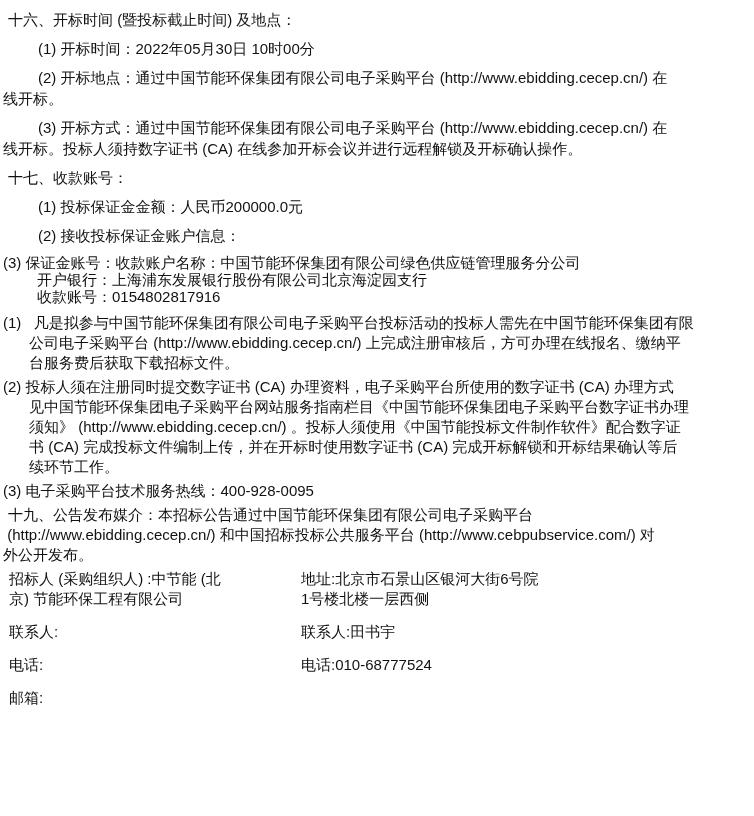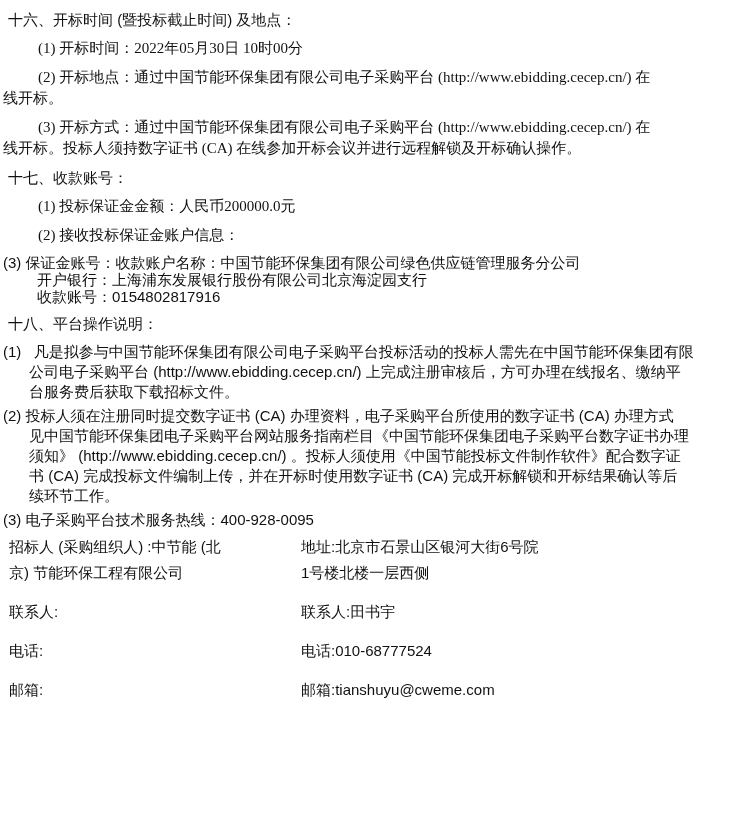--- a/index.html
+++ b/index.html
@@ -16,32 +16,32 @@
     width: 754px;
     padding: 9px 5px 0 3px;
     font-size: 15px;
     line-height: 21px;
   }
   .doc p {
     margin: 0 0 8px 0;
     white-space: pre-line;
   }
   .sec-heading { text-indent: 5px; }
-  .num-item   { text-indent: 35px; font-family: Liberation Serif, serif; }
+  .num-item   { text-indent: 35px; }
   .hang27     { padding-left: 26px; text-indent: -26px; }
   .hang36     { padding-left: 34px; text-indent: -34px; }
   .bank       { line-height: 17px; }
   .tight      { line-height: 20px; margin-bottom: 4px !important; }
   .contacts {
     display: grid;
     grid-template-columns: 292px 1fr;
     row-gap: 13px;
     padding-left: 6px;
     margin-top: 2px;
-    line-height: 26px;
+    line-height: 20px;
   }
   .cell { white-space: pre-line; }
 </style>
 </head>
 <body>
 
 <div class="doc">
 
   <p class="sec-heading">十六、开标时间 (暨投标截止时间) 及地点：</p>
   <p class="num-item">(1) 开标时间：2022年05月30日 10时00分</p>
@@ -50,43 +50,44 @@
   <p class="num-item">(3) 开标方式：通过中国节能环保集团有限公司电子采购平台 (http://www.ebidding.cecep.cn/) 在
 线开标。投标人须持数字证书 (CA) 在线参加开标会议并进行远程解锁及开标确认操作。</p>
 
   <p class="sec-heading">十七、收款账号：</p>
   <p class="num-item">(1) 投标保证金金额：人民币200000.0元</p>
   <p class="num-item">(2) 接收投标保证金账户信息：</p>
   <p class="hang36 bank">(3) 保证金账号：收款账户名称：中国节能环保集团有限公司绿色供应链管理服务分公司
 开户银行：上海浦东发展银行股份有限公司北京海淀园支行
 收款账号：0154802817916</p>
 
-  <p class="sec-heading">十八、平台操作说明：</p>
   <p class="hang27 tight">(1)&nbsp;&nbsp; 凡是拟参与中国节能环保集团有限公司电子采购平台投标活动的投标人需先在中国节能环保集团有限
 公司电子采购平台 (http://www.ebidding.cecep.cn/) 上完成注册审核后，方可办理在线报名、缴纳平
 台服务费后获取下载招标文件。</p>
   <p class="hang27 tight">(2) 投标人须在注册同时提交数字证书 (CA) 办理资料，电子采购平台所使用的数字证书 (CA) 办理方式
 见中国节能环保集团电子采购平台网站服务指南栏目《中国节能环保集团电子采购平台数字证书办理
 须知》 (http://www.ebidding.cecep.cn/) 。投标人须使用《中国节能投标文件制作软件》配合数字证
 书 (CA) 完成投标文件编制上传，并在开标时使用数字证书 (CA) 完成开标解锁和开标结果确认等后
 续环节工作。</p>
   <p class="tight">(3) 电子采购平台技术服务热线：400-928-0095</p>
 
+  <p class="sec-heading tight">十九、公告发布媒介：本招标公告通过中国节能环保集团有限公司电子采购平台
+&nbsp;(http://www.ebidding.cecep.cn/) 和中国招标投标公共服务平台 (http://www.cebpubservice.com/) 对
+外公开发布。</p>
 
 
   <div class="contacts">
     <div class="cell">招标人 (采购组织人) :中节能 (北
 京) 节能环保工程有限公司</div>
 
     <div class="cell">地址:北京市石景山区银河大街6号院
 1号楼北楼一层西侧</div>
 
     <div class="cell">联系人:</div>
     <div class="cell">联系人:田书宇</div>
 
     <div class="cell">电话:</div>
     <div class="cell">电话:010-68777524</div>
 
     <div class="cell">邮箱:</div>
-    <div class="cell">邮箱:tianshuyu@cweme.com</div>
   </div>
 
 </div>
 
 </body></html>

